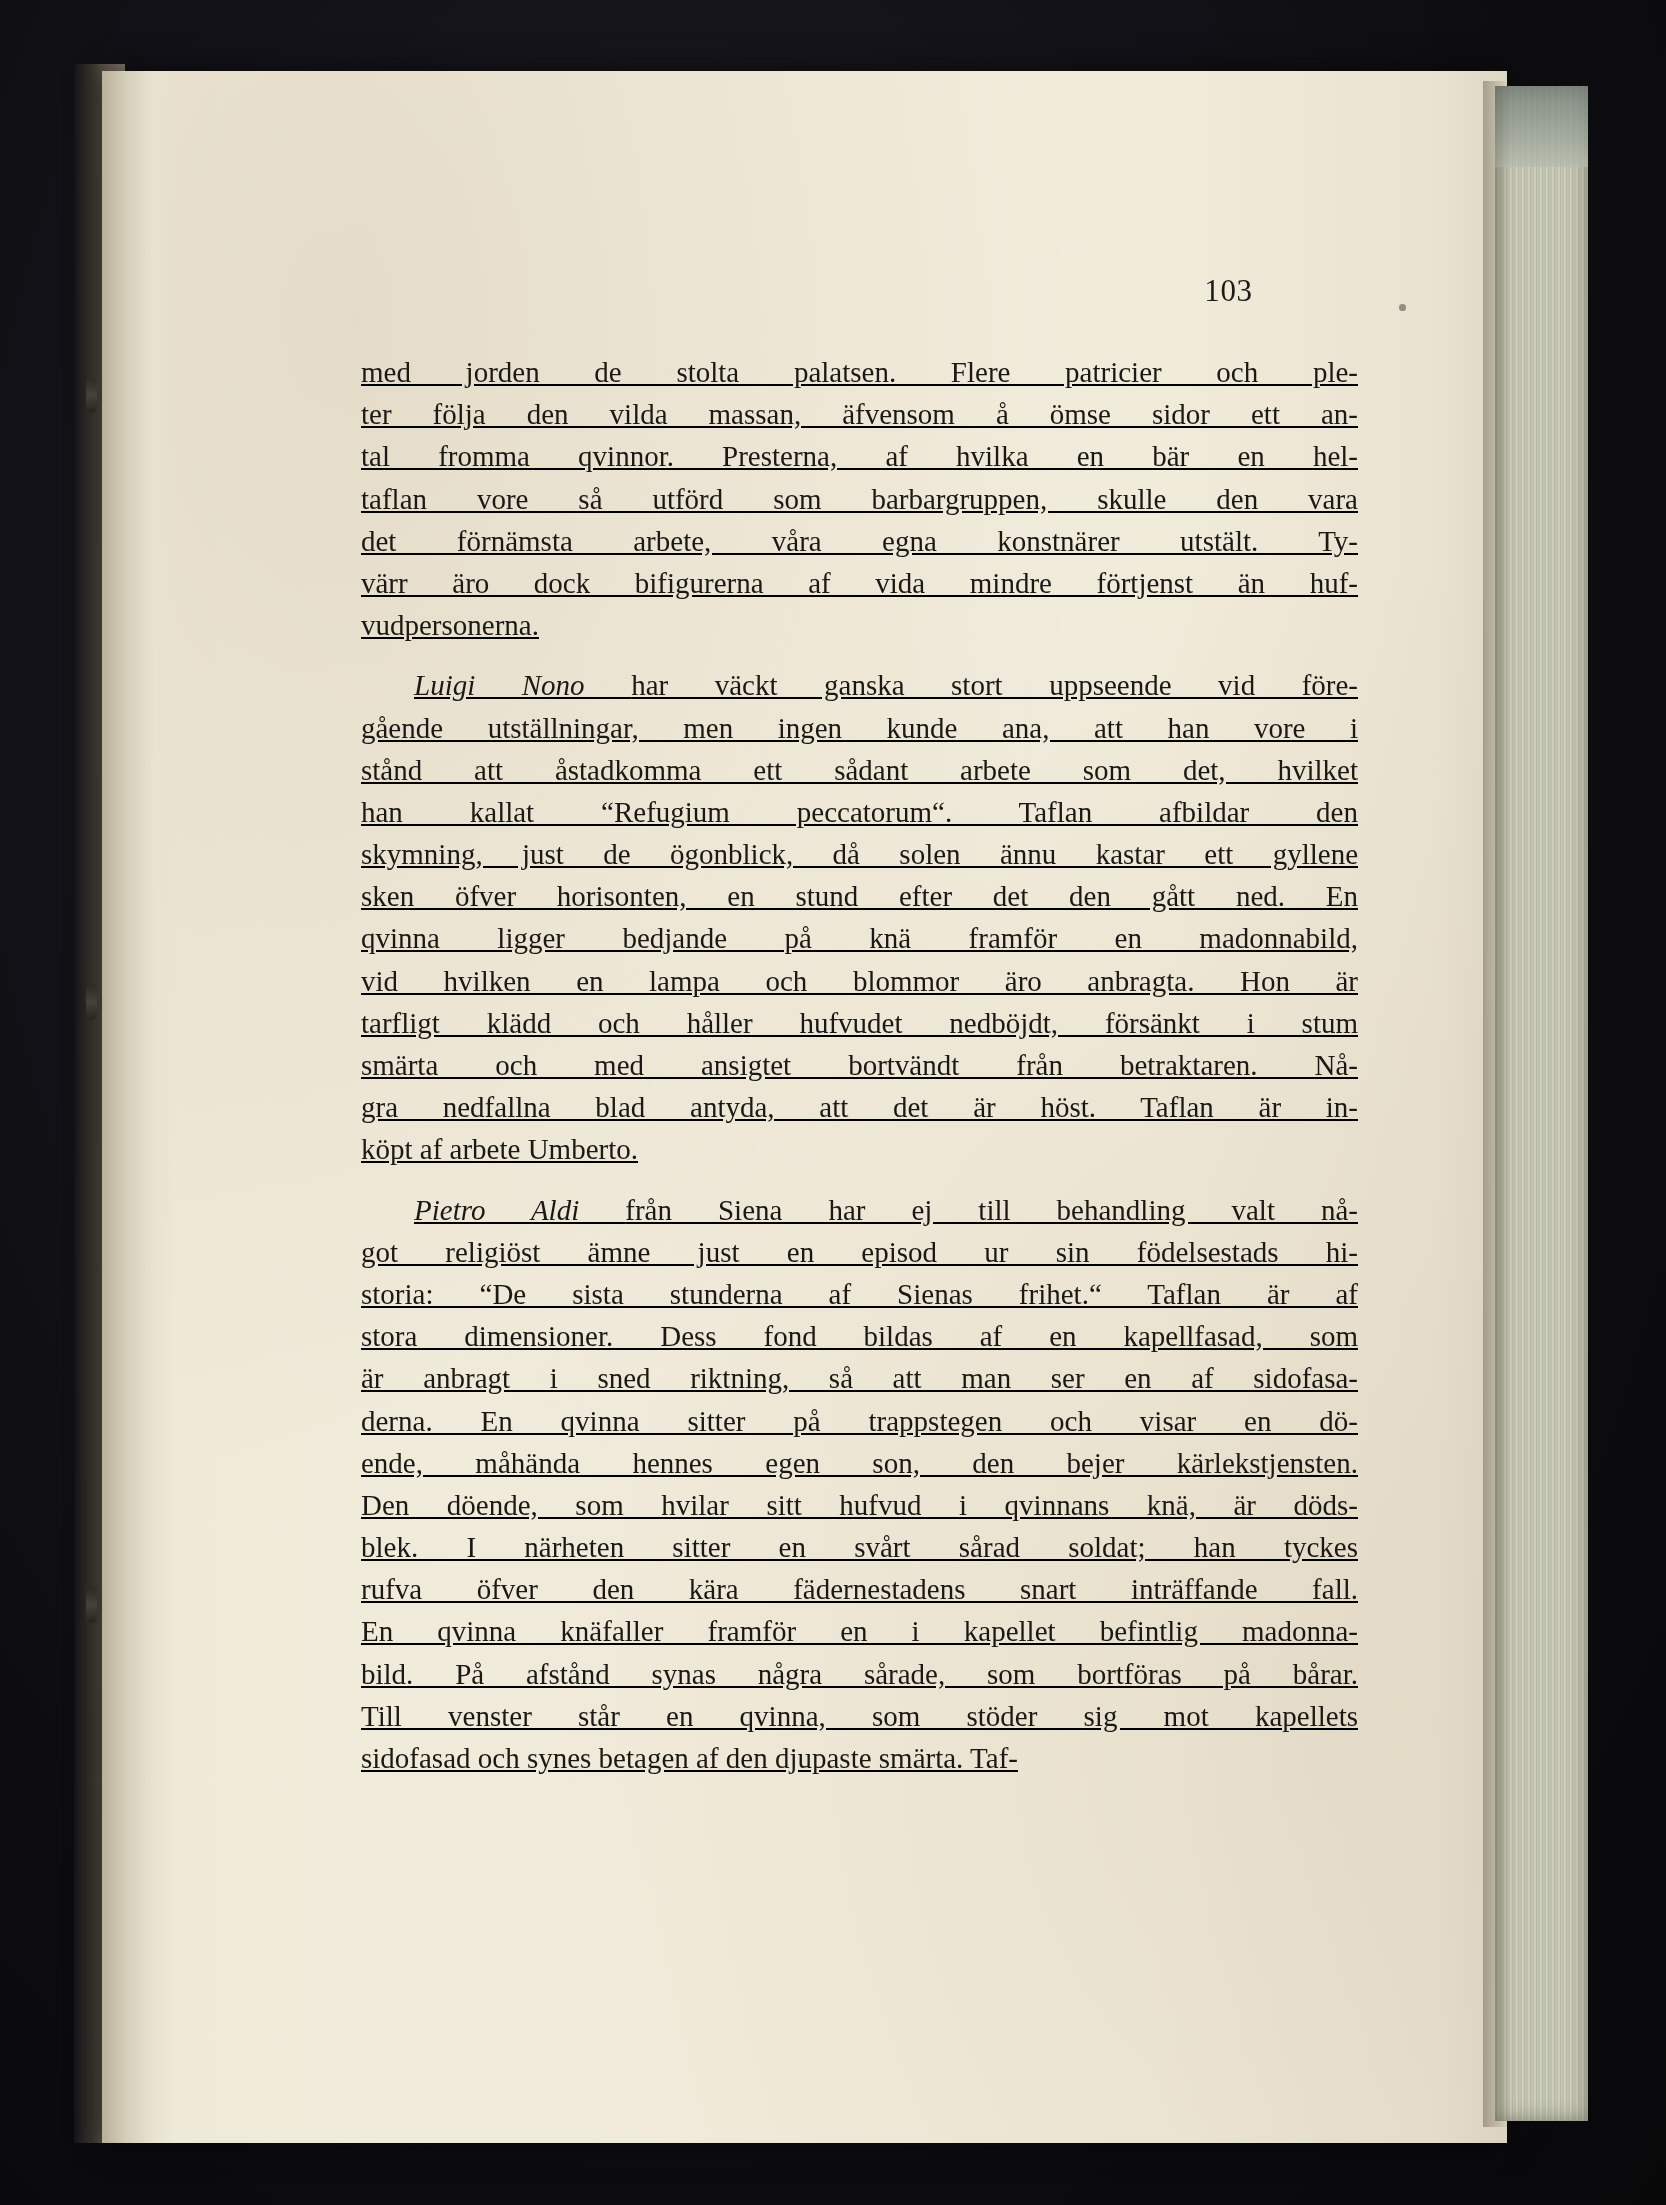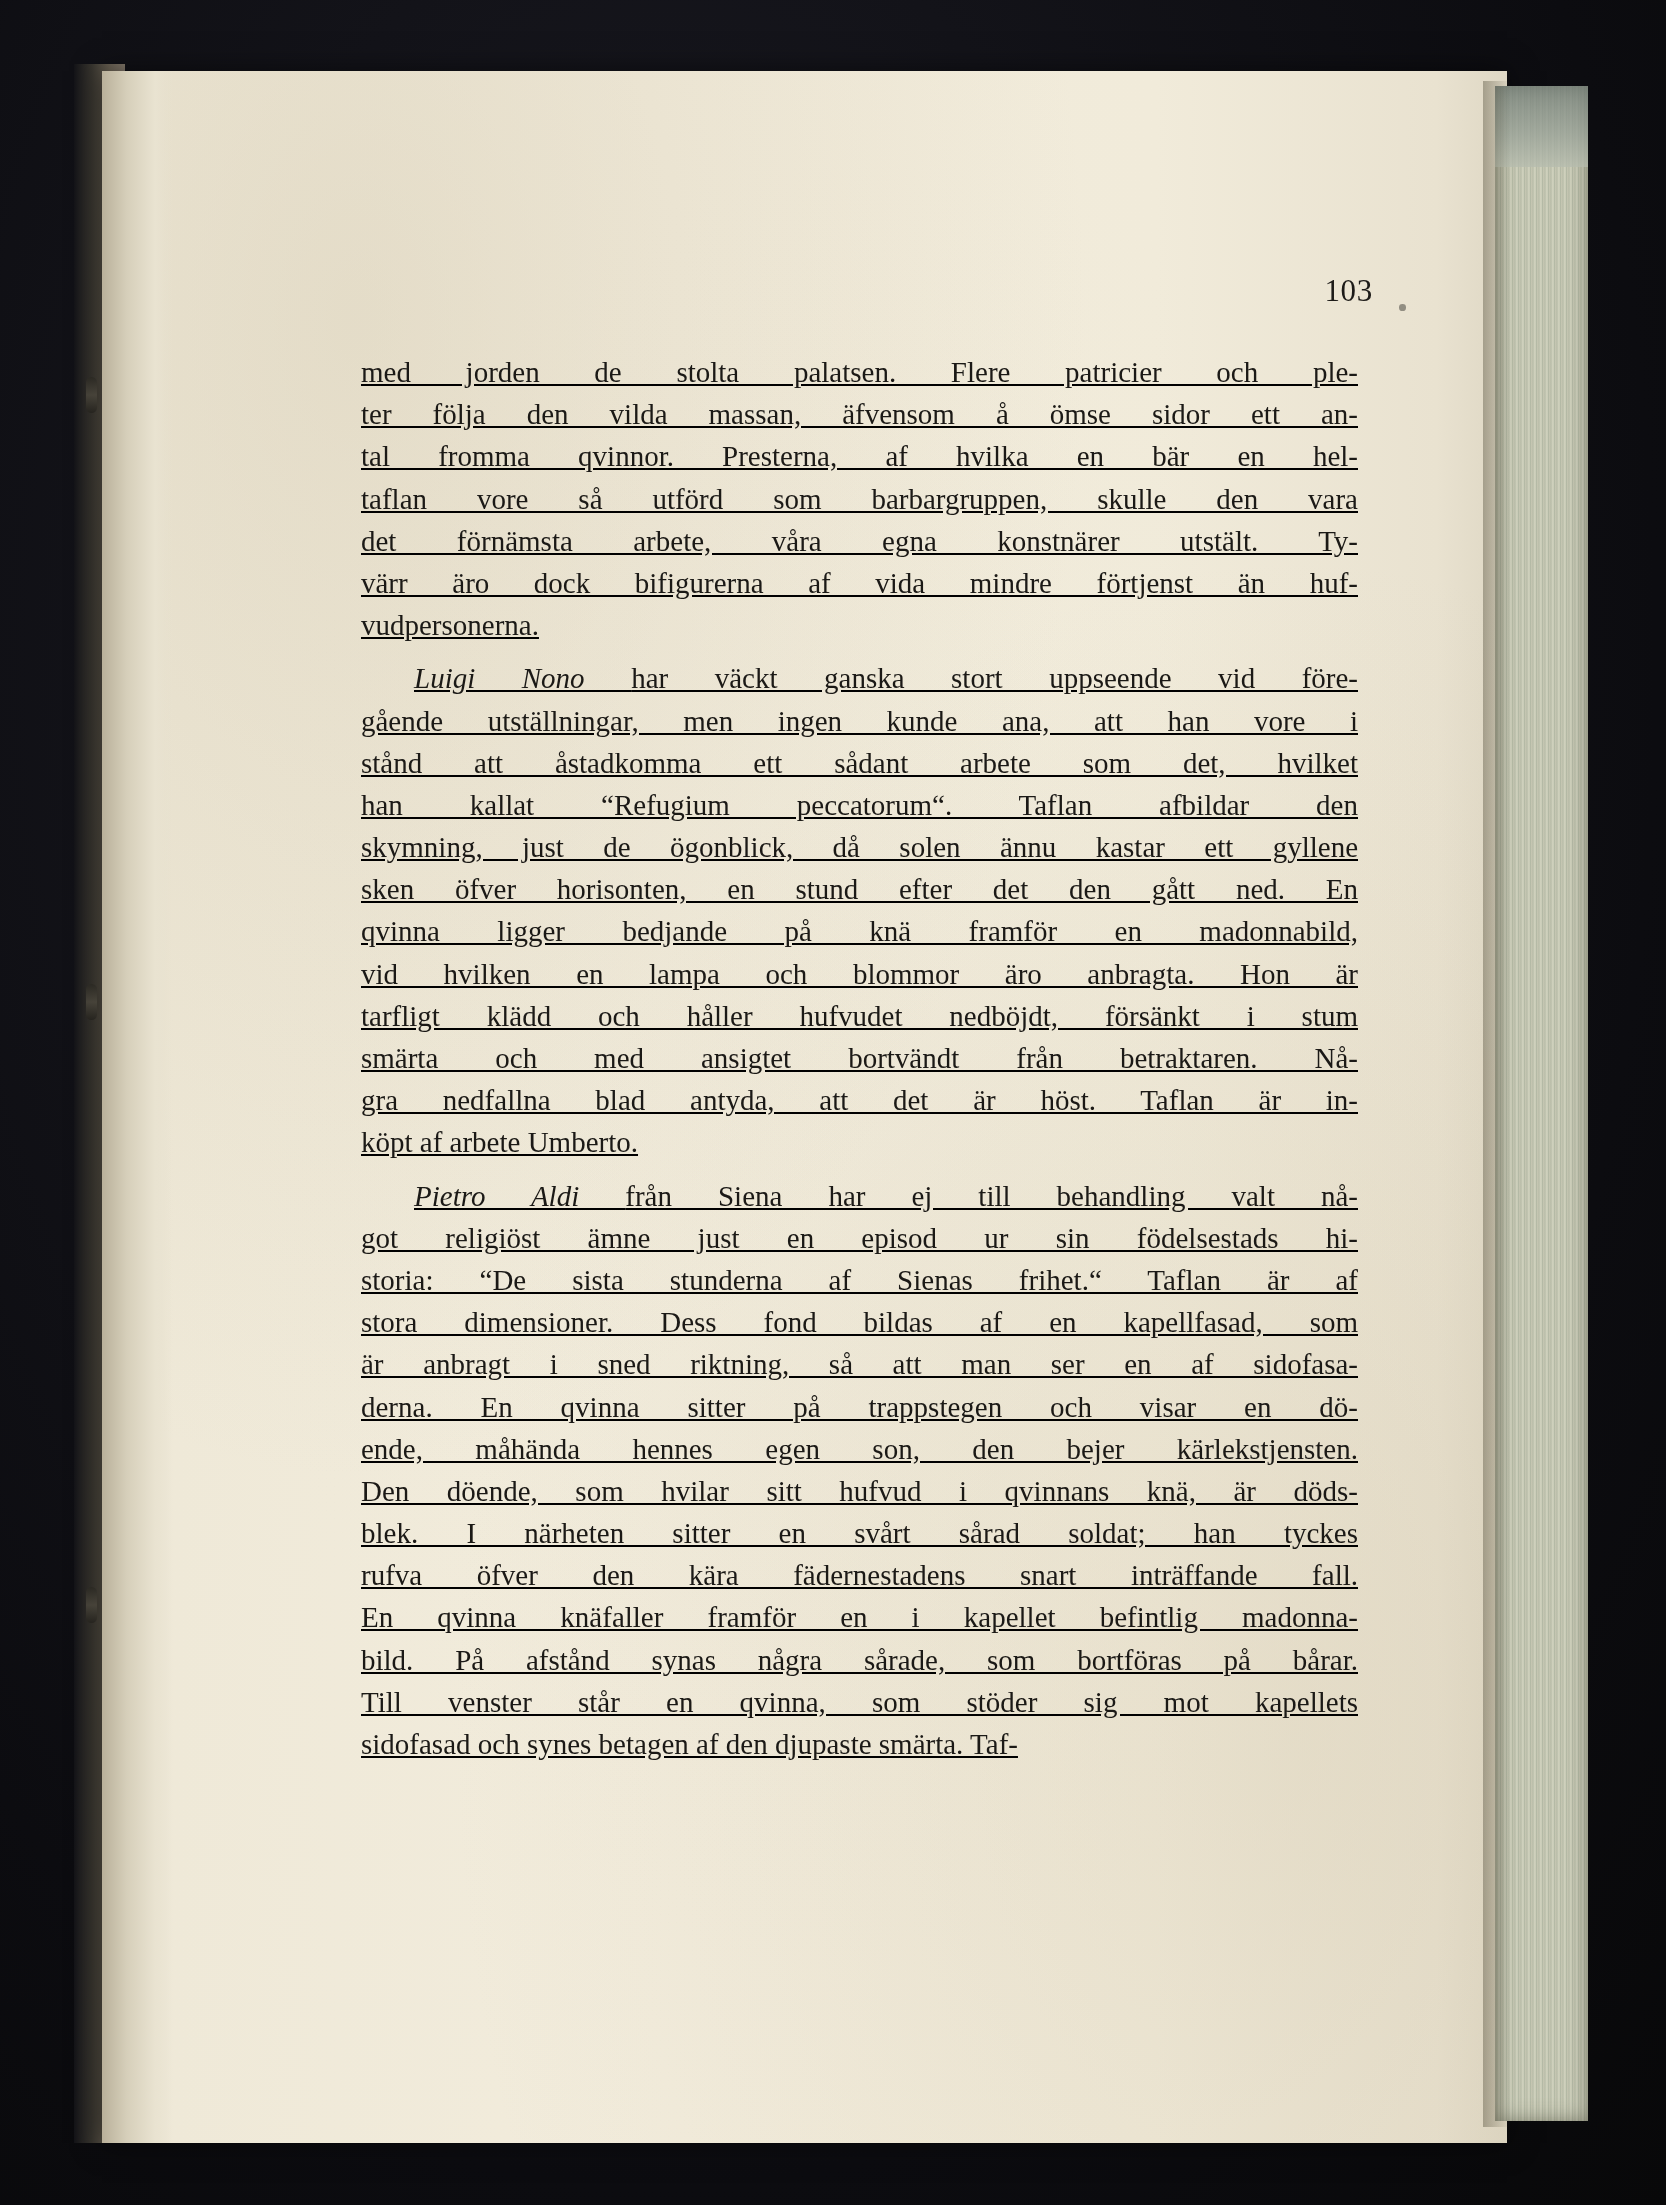--- a/index.html
+++ b/index.html
@@ -111,24 +111,24 @@
   #text-column {
     position: absolute;
     left: 259px;
     top: 280px;
     width: 997px;
     text-decoration: underline;
   }
 
   #folio {
     position: absolute;
-    left: 1136px;
+    left: 1059px;
     top: 202px;
     width: 135px;
-    text-align: right;
+    text-align: center;
     font-size: 31px;
     color: #1d1b18;
     letter-spacing: 0.7px;
   }
   
   #folio-dot {
     position: absolute;
     left: 1297px;
     top: 233px;
     width: 6.7px;
@@ -140,21 +140,21 @@
   .para {
     font-size: 29px;
     line-height: 1.455;
     color: #1b1916;
     text-align: justify;
     text-align-last: justify;
     margin: 0 0 0 0;
     -webkit-font-smoothing: none;
   }
   .para + .para {
-    margin-top: 11px;
+    margin-top: 18px;
   }
   .para .indent {
     display: inline-block;
     width: 53px;
   }
   .para em {
     font-style: italic;
   }
 
   

